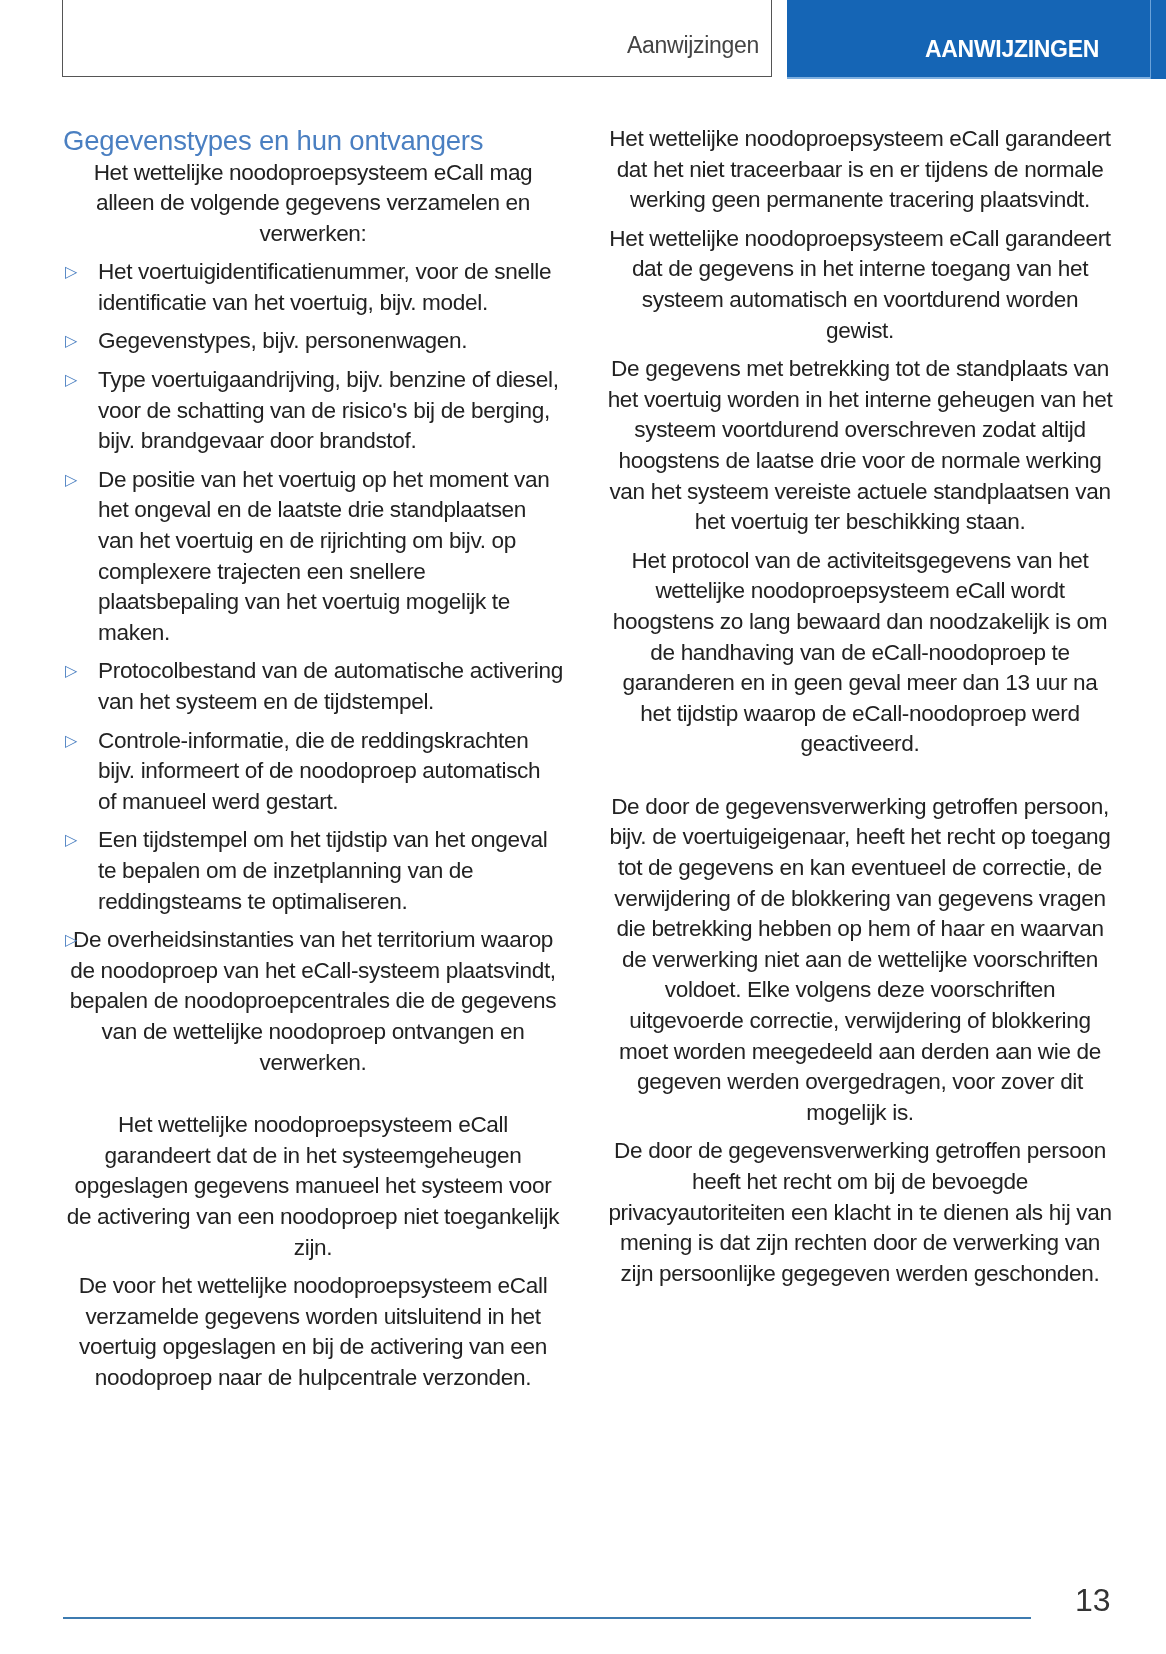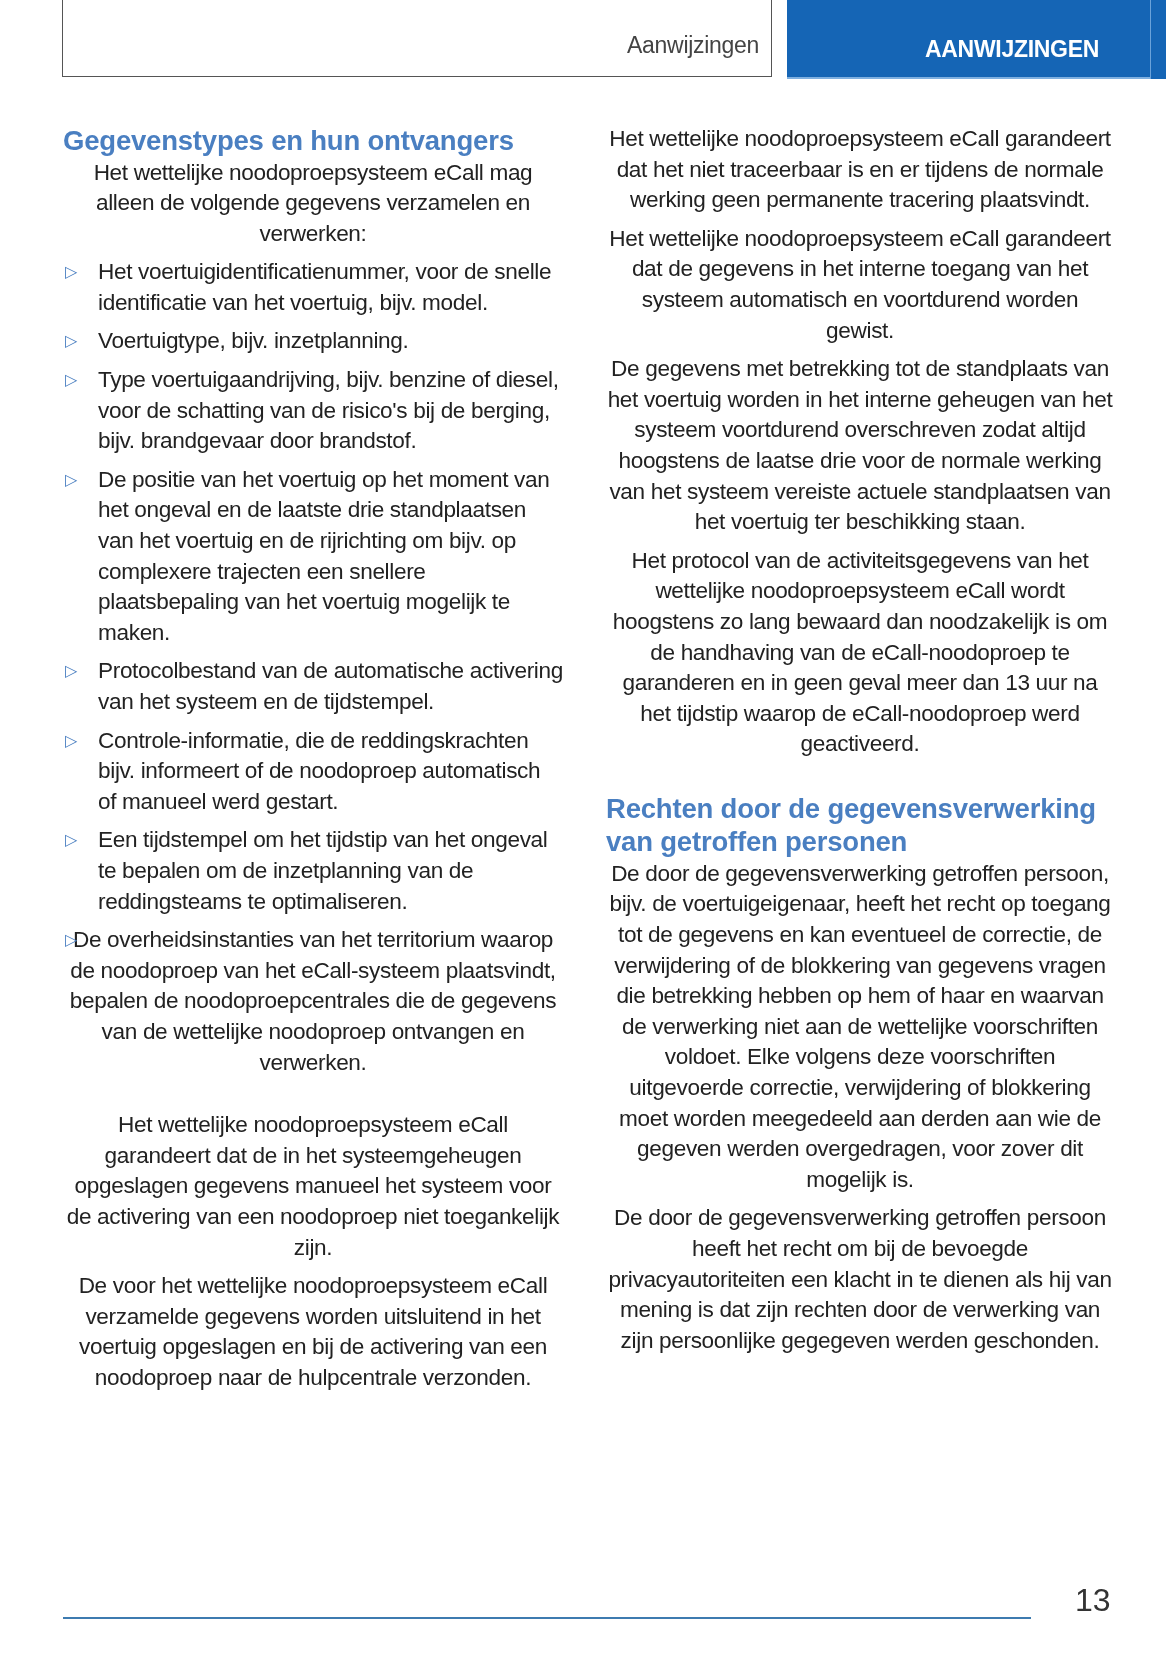--- a/index.html
+++ b/index.html
@@ -22,21 +22,21 @@
     position: absolute; left: 138px; top: 36px; color: #ffffff; font-weight: bold; font-size: 23px; letter-spacing: -0.3px;
   }
   .header-tab-edge {
     position: absolute; left: 1150px; top: 0; width: 16px; height: 79px;
     background: #1565b5; border-left: 1px solid #6aa2da; box-sizing: border-box;
   }
   .col { position: absolute; top: 124px; width: 500px; font-size: 22.6px; line-height: 30.6px; letter-spacing: -0.35px; }
   .col-left { left: 63px; }
   .col-right { left: 606px; width: 508px; }
   h2 {
-    margin: 0; color: #4a7fc1; font-size: 27.5px; line-height: 33.5px; font-weight: bold; letter-spacing: -0.2px;
+    margin: 0; color: #4a7fc1; font-size: 27.5px; line-height: 33.5px; font-weight: normal; letter-spacing: -0.2px;
   }
   p { margin: 0 0 8px 0; text-align: center; }
   ul { list-style: none; margin: 0; padding: 0; }
   li { position: relative; padding-left: 35px; margin-bottom: 8px; }
   .bullet {
     position: absolute; left: 2px; top: 0; color: #4a7fc1; font-size: 16px;
   }
   .gap { height: 24px; }
   .footer-line {
     position: absolute; left: 63px; top: 1617px; width: 968px; height: 2px; background: #3d7bb0;
@@ -54,39 +54,38 @@
 <div class="header-tab">
   <span class="header-tab-label">AANWIJZINGEN</span>
 </div>
 <div class="header-tab-edge"></div>
 
 <div class="col col-left">
   <h2>Gegevenstypes en hun ontvangers</h2>
   <p>Het wettelijke noodoproepsysteem eCall mag alleen de volgende gegevens verzamelen en verwerken:</p>
   <ul>
     <li><span class="bullet">▷</span><span>Het voertuigidentificatienummer, voor de snelle identificatie van het voertuig, bijv. model.</span></li>
-    <li><span class="bullet">▷</span><span>Voertuigtype, bijv. inzetplanning.</span></li>
+    <li><span class="bullet">▷</span><span>Gegevenstypes, bijv. personenwagen.</span></li>
     <li><span class="bullet">▷</span><span>Type voertuigaandrijving, bijv. benzine of diesel, voor de schatting van de risico's bij de berging, bijv. brandgevaar door brandstof.</span></li>
     <li><span class="bullet">▷</span><span>De positie van het voertuig op het moment van het ongeval en de laatste drie standplaatsen van het voertuig en de rijrichting om bijv. op complexere trajecten een snellere plaatsbepaling van het voertuig mogelijk te maken.</span></li>
     <li><span class="bullet">▷</span><span>Protocolbestand van de automatische activering van het systeem en de tijdstempel.</span></li>
     <li><span class="bullet">▷</span><span>Controle-informatie, die de reddingskrachten bijv. informeert of de noodoproep automatisch of manueel werd gestart.</span></li>
     <li><span class="bullet">▷</span><span>Een tijdstempel om het tijdstip van het ongeval te bepalen om de inzetplanning van de reddingsteams te optimaliseren.</span></li>
     <li><span class="bullet">▷</span></li>
   </ul>
   <p>De overheidsinstanties van het territorium waarop de noodoproep van het eCall-systeem plaatsvindt, bepalen de noodoproepcentrales die de gegevens van de wettelijke noodoproep ontvangen en verwerken.</p>
   <div class="gap"></div>
   <p>Het wettelijke noodoproepsysteem eCall garandeert dat de in het systeemgeheugen opgeslagen gegevens manueel het systeem voor de activering van een noodoproep niet toegankelijk zijn.</p>
   <p>De voor het wettelijke noodoproepsysteem eCall verzamelde gegevens worden uitsluitend in het voertuig opgeslagen en bij de activering van een noodoproep naar de hulpcentrale verzonden.</p>
 </div>
 
 <div class="col col-right">
   <p>Het wettelijke noodoproepsysteem eCall garandeert dat het niet traceerbaar is en er tijdens de normale werking geen permanente tracering plaatsvindt.</p>
   <p>Het wettelijke noodoproepsysteem eCall garandeert dat de gegevens in het interne toegang van het systeem automatisch en voortdurend worden gewist.</p>
   <p>De gegevens met betrekking tot de standplaats van het voertuig worden in het interne geheugen van het systeem voortdurend overschreven zodat altijd hoogstens de laatse drie voor de normale werking van het systeem vereiste actuele standplaatsen van het voertuig ter beschikking staan.</p>
   <p>Het protocol van de activiteitsgegevens van het wettelijke noodoproepsysteem eCall wordt hoogstens zo lang bewaard dan noodzakelijk is om de handhaving van de eCall-noodoproep te garanderen en in geen geval meer dan 13 uur na het tijdstip waarop de eCall-noodoproep werd geactiveerd.</p>
   <div class="gap"></div>
-  <h2>Rechten door de gegevensverwerking van getroffen personen</h2>
   <p>De door de gegevensverwerking getroffen persoon, bijv. de voertuigeigenaar, heeft het recht op toegang tot de gegevens en kan eventueel de correctie, de verwijdering of de blokkering van gegevens vragen die betrekking hebben op hem of haar en waarvan de verwerking niet aan de wettelijke voorschriften voldoet. Elke volgens deze voorschriften uitgevoerde correctie, verwijdering of blokkering moet worden meegedeeld aan derden aan wie de gegeven werden overgedragen, voor zover dit mogelijk is.</p>
   <p>De door de gegevensverwerking getroffen persoon heeft het recht om bij de bevoegde privacyautoriteiten een klacht in te dienen als hij van mening is dat zijn rechten door de verwerking van zijn persoonlijke gegegeven werden geschonden.</p>
 </div>
 
 <div class="footer-line"></div>
 <div class="page-number">13</div>
 
 </body></html>

